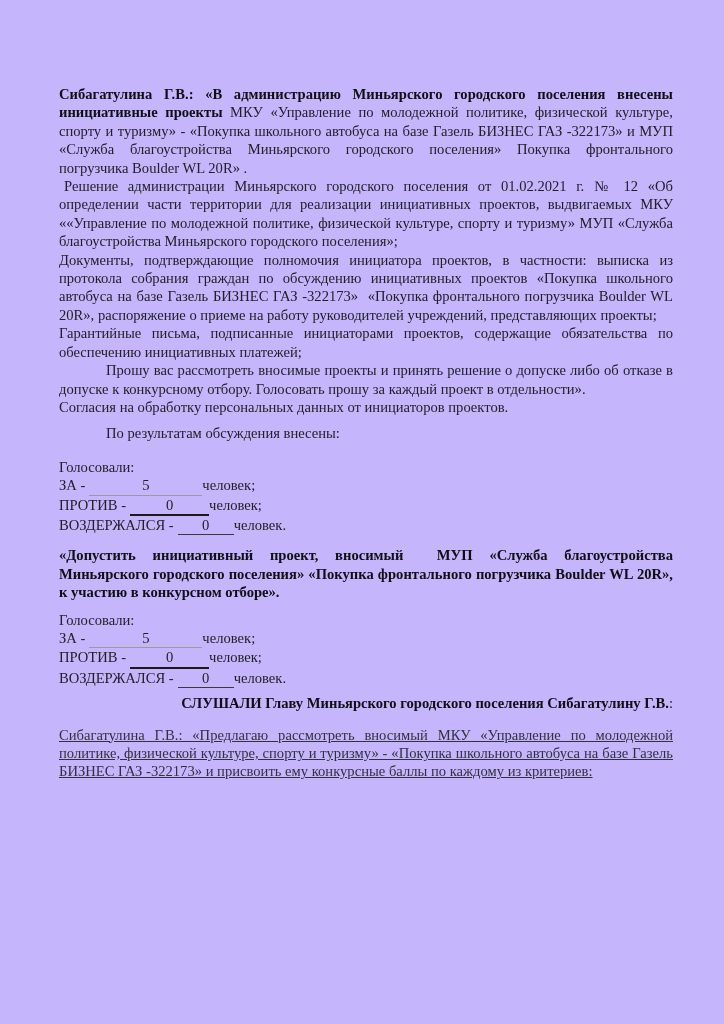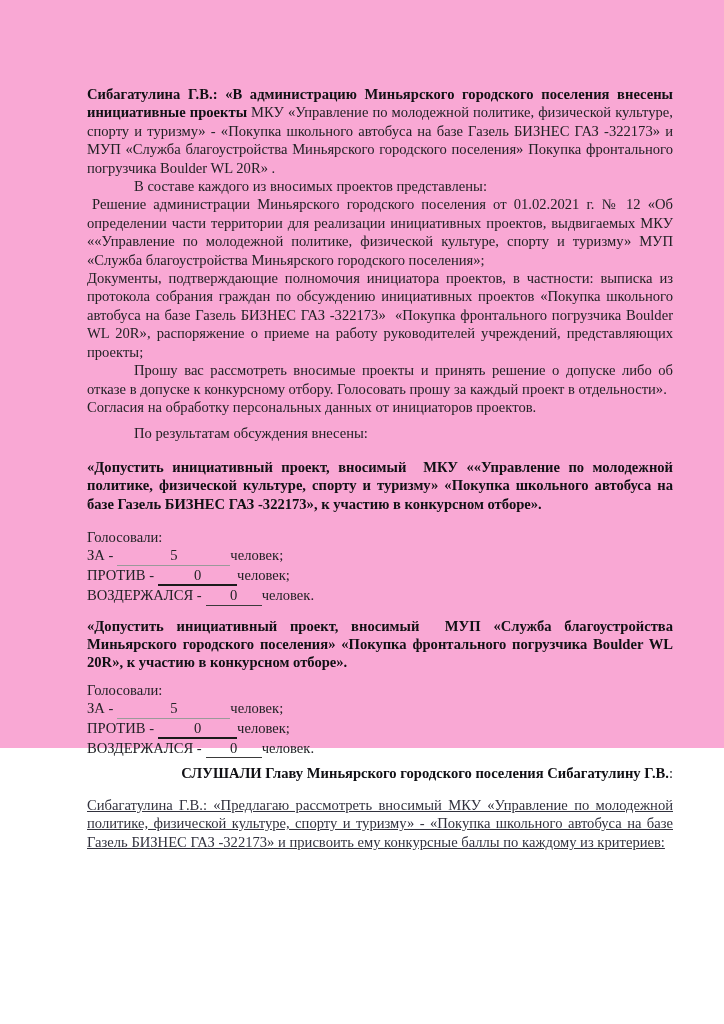--- a/index.html
+++ b/index.html
@@ -12,23 +12,23 @@
     height: 1024px;
     overflow: hidden;
     font-family: "Liberation Serif", "DejaVu Serif", serif;
     font-size: 14.6px;
     line-height: 18.4px;
     color: #222226;
   }
   .page {
     box-sizing: border-box;
     width: 724px;
-    height: 748px;
-    padding: 85px 51px 0 87px;
-    background: #f9a8d4;
+    height: 1024px;
+    padding: 85px 51px 0 59px;
+    background: #c4b5fd;
   }
   p { margin: 0; }
   .j { text-align: justify; }
   .ind { text-indent: 47px; }
   .sp { text-indent: 5px; }
   .b { font-weight: bold; color: #101014; }
   .ink-light { color: #32323e; text-decoration: underline; }
 
   #p9        { margin-top: 8px; }
   #decision1 { margin-top: 15px; }
@@ -50,35 +50,34 @@
   .blank-vozd { width: 56px;  border-bottom: 1.5px solid #3a3a3a; }
   .num { padding: 0 2px; }
 </style>
 </head>
 <body>
 
 <div class="page">
 
   <p class="j"><span class="b">Сибагатулина Г.В.: «В администрацию Миньярского городского поселения внесены инициативные проекты</span><span> МКУ «Управление по молодежной политике, физической культуре, спорту и туризму» - «Покупка школьного автобуса на базе Газель БИЗНЕС ГАЗ -322173» и МУП «Служба благоустройства Миньярского городского поселения» Покупка фронтального погрузчика Boulder WL 20R» .</span></p>
 
-  <p class="j ind">В составе каждого из вносимых проектов представлены:</p>
 
   <p class="j sp">Решение администрации Миньярского городского поселения от 01.02.2021 г. № 12 «Об определении части территории для реализации инициативных проектов, выдвигаемых МКУ ««Управление по молодежной политике, физической культуре, спорту и туризму» МУП «Служба благоустройства Миньярского городского поселения»;</p>
 
 
   <p class="j">Документы, подтверждающие полномочия инициатора проектов, в частности: выписка из протокола собрания граждан по обсуждению инициативных проектов «Покупка школьного автобуса на базе Газель БИЗНЕС ГАЗ -322173»&nbsp; «Покупка фронтального погрузчика Boulder WL 20R», распоряжение о приеме на работу руководителей учреждений, представляющих проекты;</p>
 
+  <p class="j">Гарантийные письма, подписанные инициаторами проектов, содержащие обязательства по обеспечению инициативных платежей;</p>
 
   <p class="j ind">Прошу вас рассмотреть вносимые проекты и принять решение о допуске либо об отказе в допуске к конкурсному отбору. Голосовать прошу за каждый проект в отдельности».</p>
 
   <p class="j">Согласия на обработку персональных данных от инициаторов проектов.</p>
 
   <p class="ind" id="p9">По результатам обсуждения внесены:</p>
 
-  <p class="j b" id="decision1">«Допустить инициативный проект, вносимый&nbsp; МКУ ««Управление по молодежной политике, физической культуре, спорту и туризму» «Покупка школьного автобуса на базе Газель БИЗНЕС ГАЗ -322173», к участию в конкурсном отборе».</p>
 
   <div id="vote1">
     <p>Голосовали:</p>
     <div class="vote-row"><span>ЗА -</span><span class="blank blank-za"><span class="num">5</span></span><span>человек;</span></div>
     <div class="vote-row"><span>ПРОТИВ -</span><span class="blank blank-prot"><span class="num">0</span></span><span>человек;</span></div>
     <div class="vote-row"><span>ВОЗДЕРЖАЛСЯ -</span><span class="blank blank-vozd"><span class="num">0</span></span><span>человек.</span></div>
   </div>
 
   <p class="j b" id="decision2">«Допустить инициативный проект, вносимый&nbsp; МУП «Служба благоустройства Миньярского городского поселения» «Покупка фронтального погрузчика Boulder WL 20R», к участию в конкурсном отборе».</p>
 

